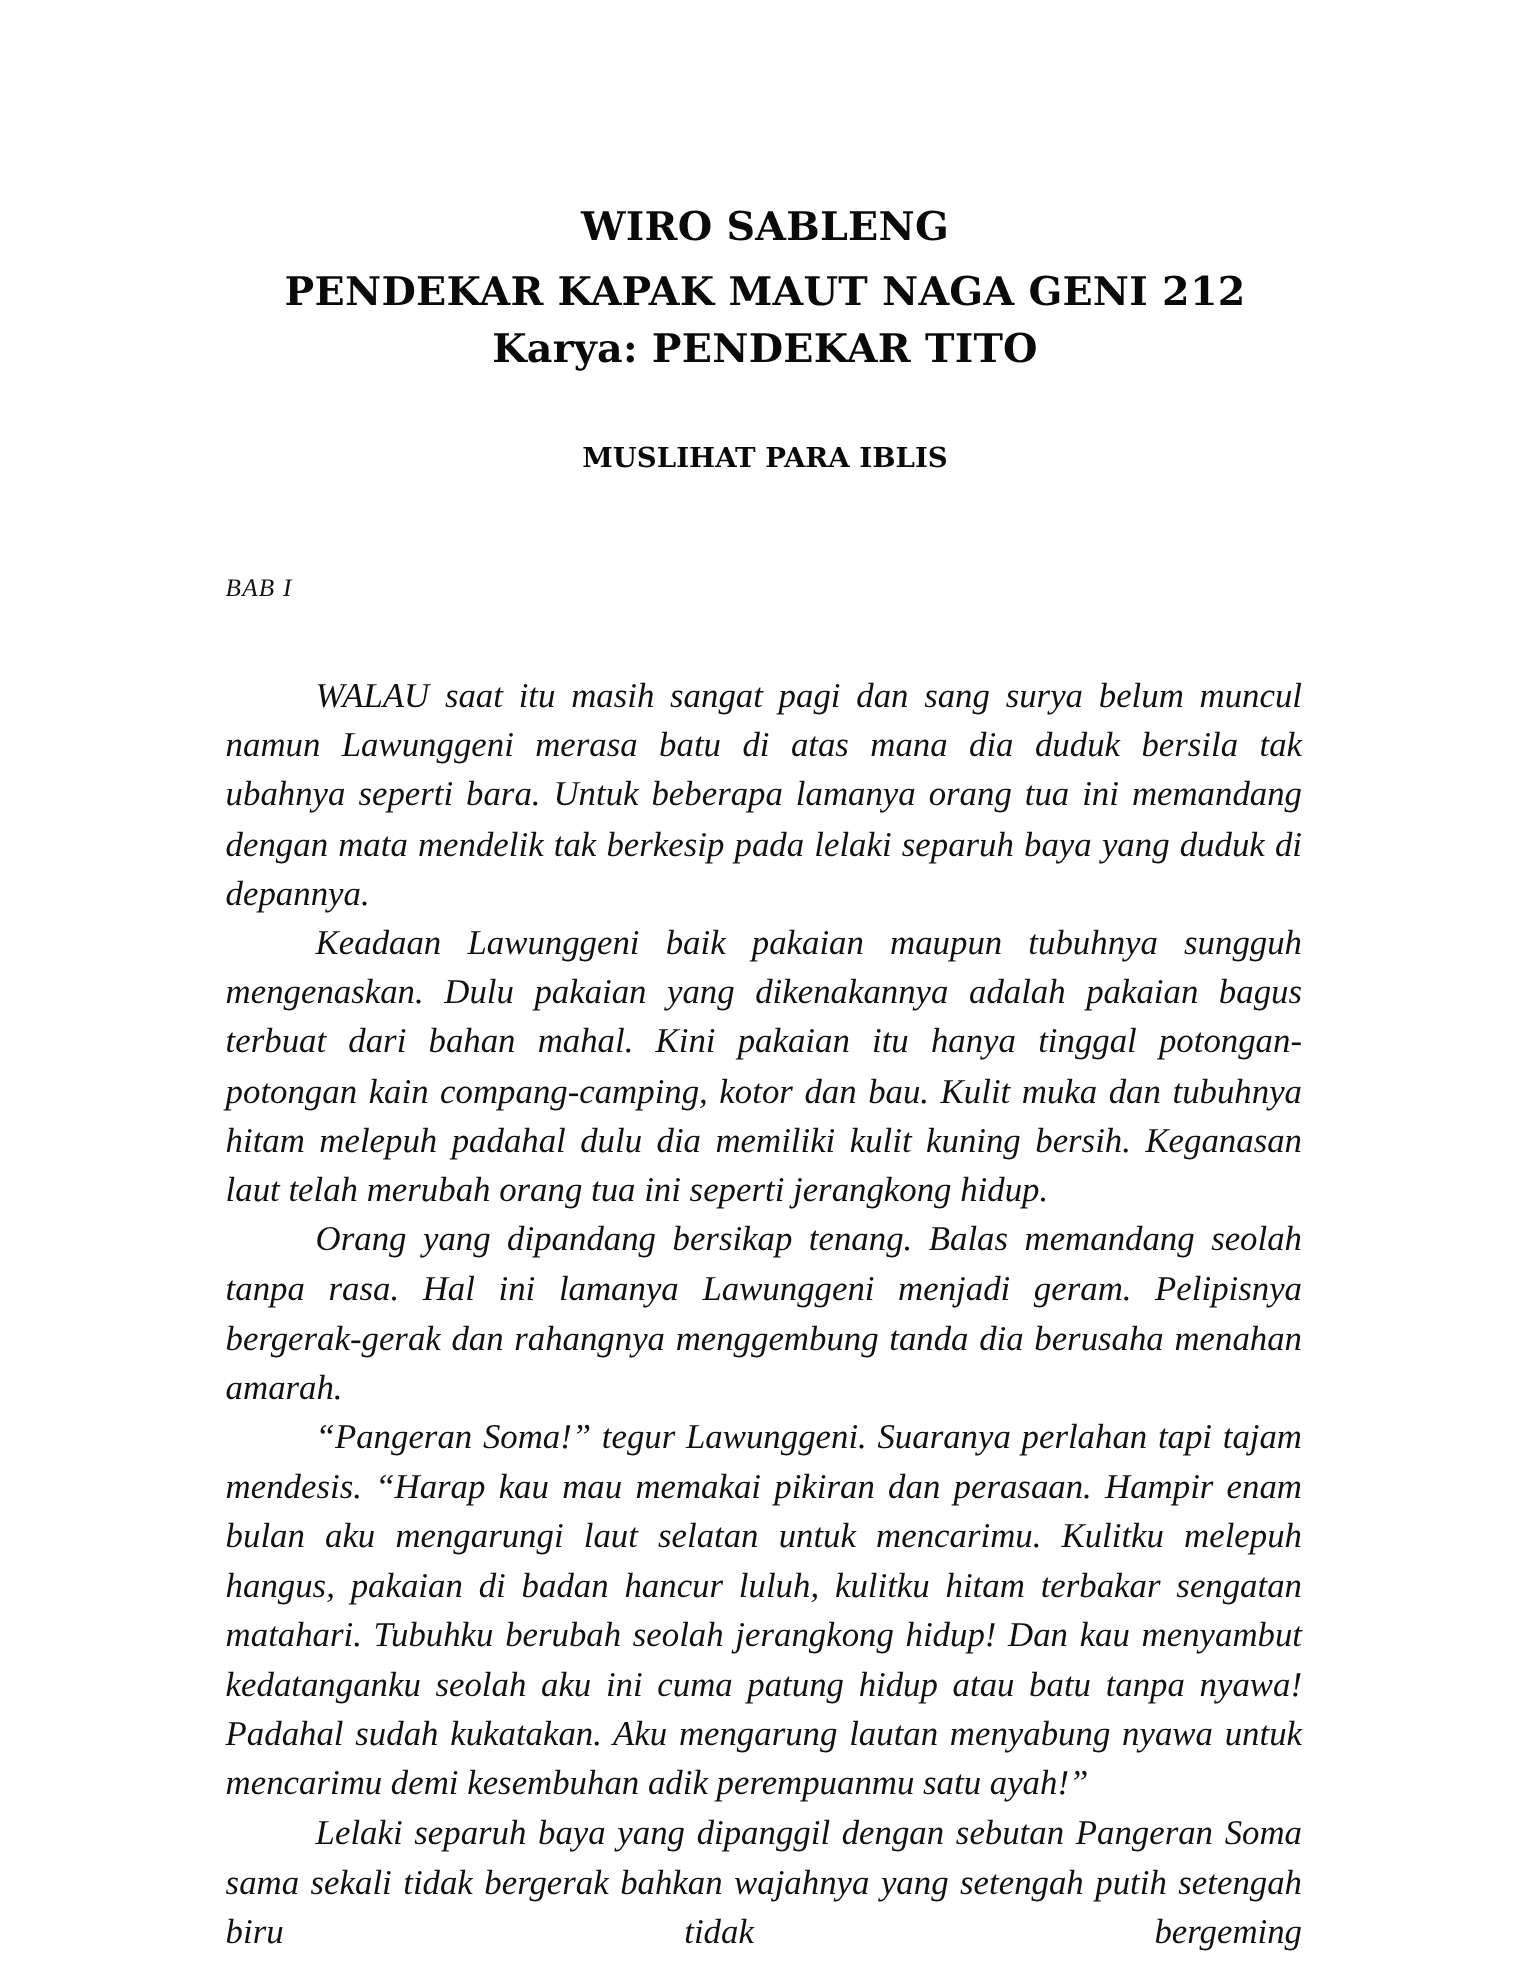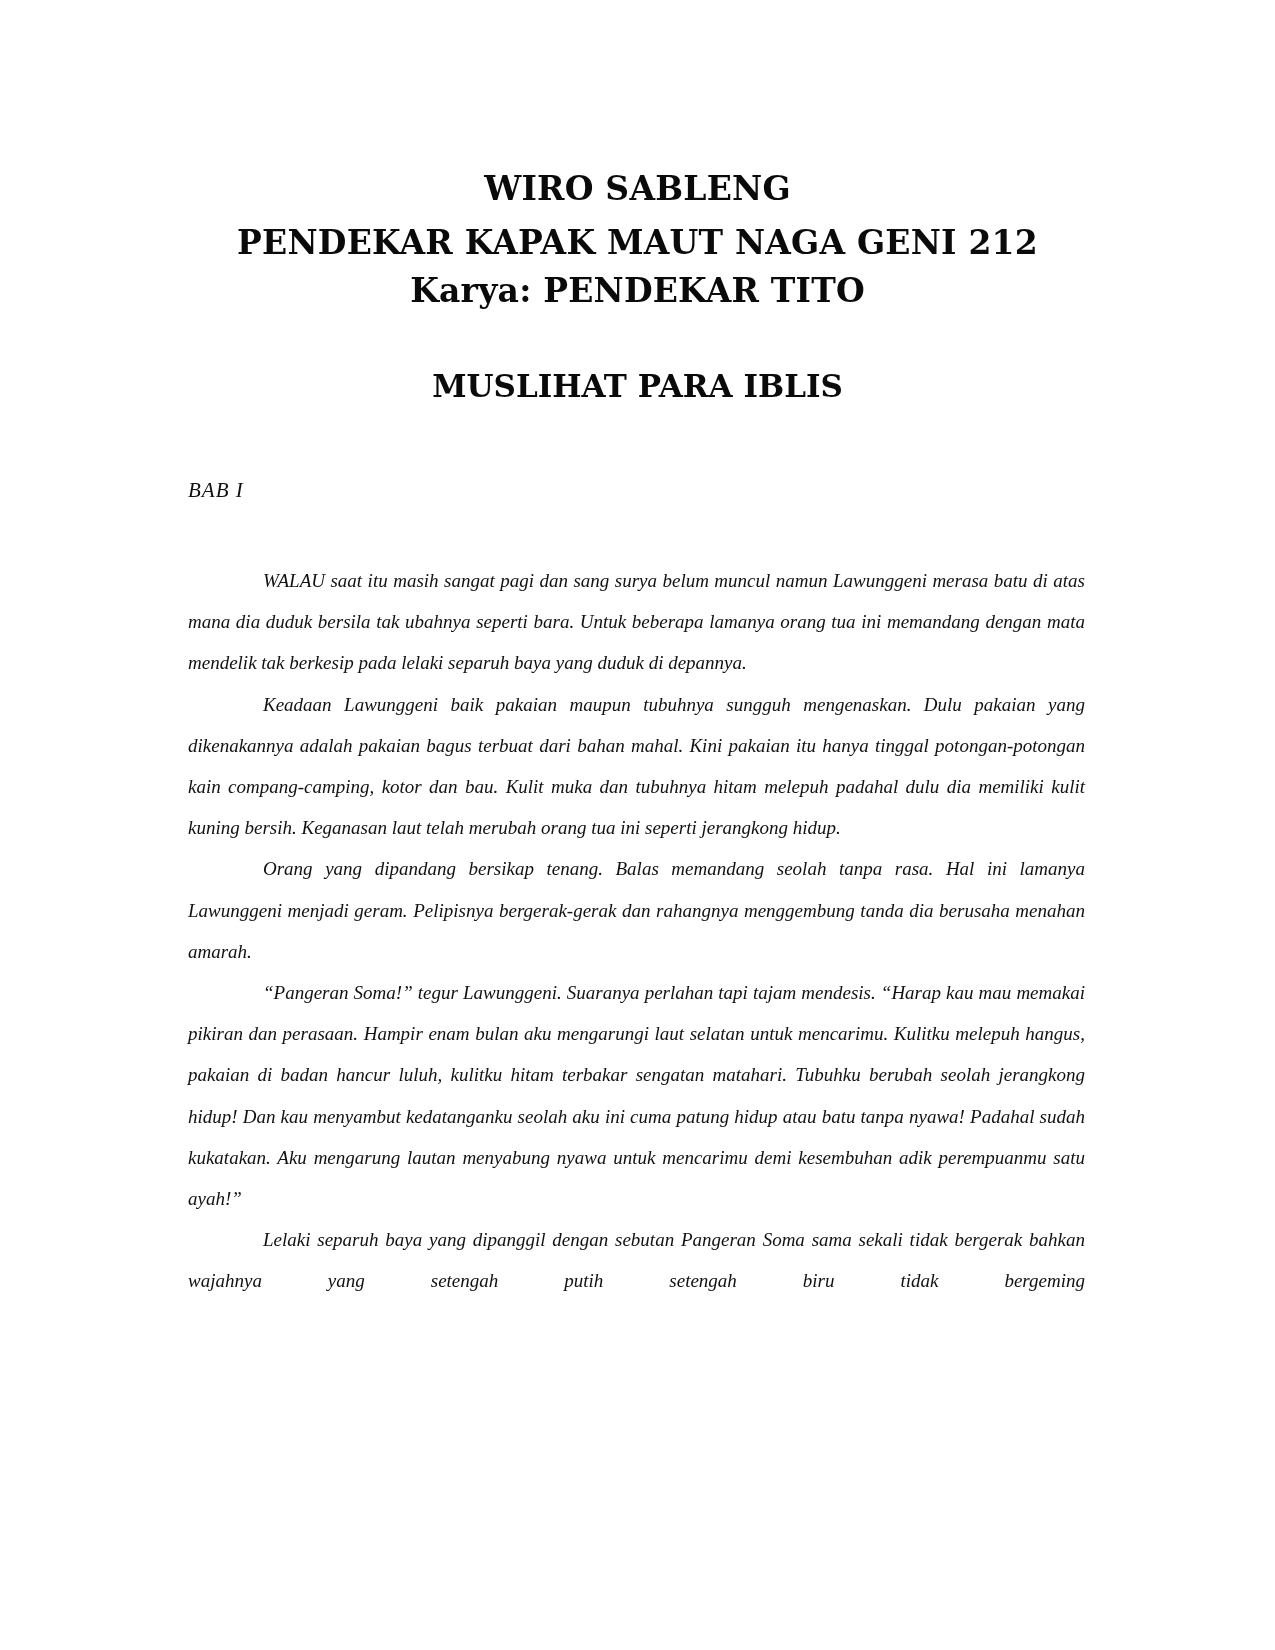--- a/index.html
+++ b/index.html
@@ -6,31 +6,31 @@
     body { width: 1275px; height: 1650px; position: relative; overflow: hidden; }
     .page { position: absolute; left: 0; top: 0; width: 1275px; height: 1650px; background: #fff; color: #111; }
     .title {
       position: absolute; left: 0; width: 1275px; text-align: center;
       font-family: "DejaVu Serif", "Liberation Serif", serif;
       font-weight: bold; font-size: 33px; letter-spacing: 0.2px; color: #0a0a0a;
     }
     .subtitle {
       position: absolute; left: 0; width: 1275px; text-align: center;
       font-family: "DejaVu Serif", "Liberation Serif", serif;
-      font-weight: bold; font-size: 31px; color: #0a0a0a;
+      font-weight: bold; font-size: 23px; color: #0a0a0a;
     }
     .bab {
       position: absolute; left: 188px; top: 478px;
       font-family: "Liberation Serif", serif; font-style: italic; font-size: 21px;
       letter-spacing: 1px; color: #111;
     }
     .body {
       position: absolute; left: 188px; top: 560px; width: 897px;
       font-family: "Liberation Serif", serif; font-style: italic;
-      font-size: 19px; line-height: 41.2px; color: #111;
+      font-size: 29px; line-height: 41.2px; color: #111;
     }
     .body p { margin: 0; text-align: justify; text-indent: 75px; }
   </style>
 </head>
 <body>
 
 <div class="page">
   <div class="title" style="top:145px;margin-top:24px;">WIRO SABLENG</div>
   <div class="title" style="top:208px;margin-top:15px;">PENDEKAR KAPAK MAUT NAGA GENI 212</div>
   <div class="title" style="top:271px;">Karya: PENDEKAR TITO</div>

